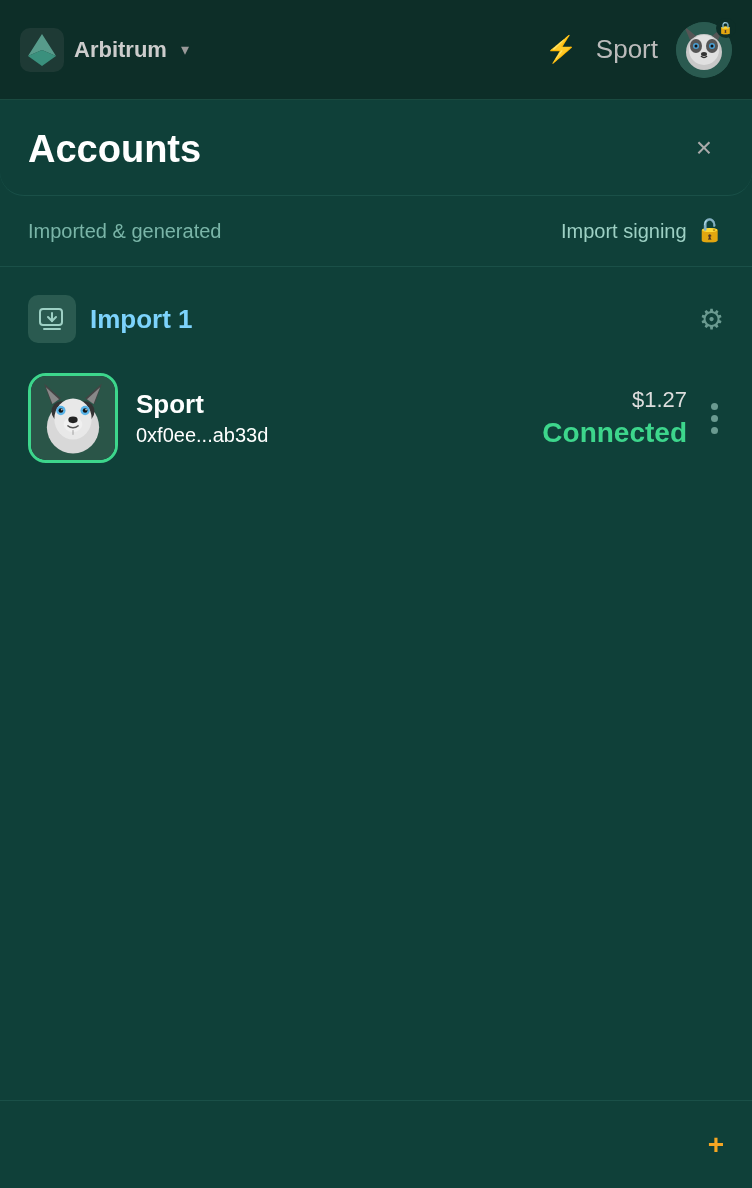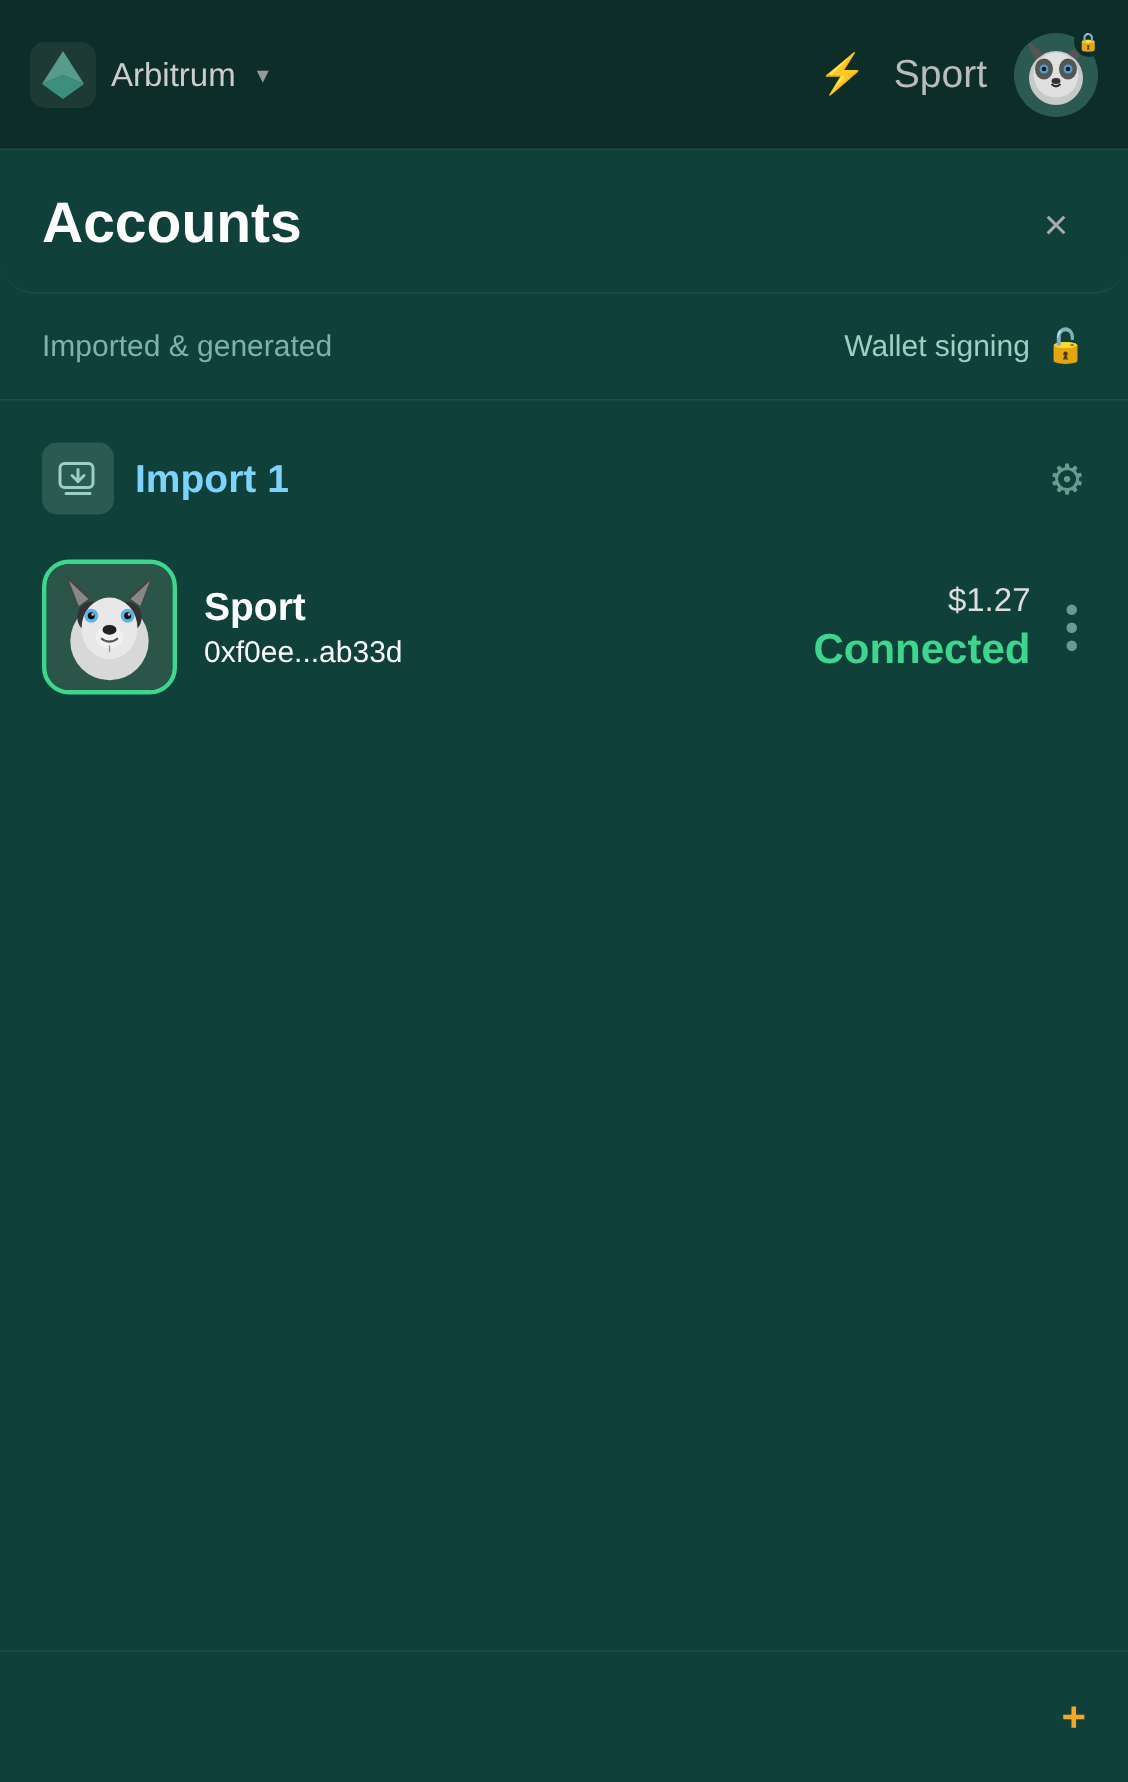--- a/index.html
+++ b/index.html
@@ -28,21 +28,21 @@
       align-items: center;
       gap: 10px;
     }
     .arbitrum-logo {
       width: 44px;
       height: 44px;
     }
     .nav-network-label {
       font-size: 22px;
       color: #ccc;
-      font-weight: 400;
+      font-weight: 700;
     }
     .chevron-icon {
       font-size: 16px;
       color: #999;
       margin-left: 4px;
     }
     .nav-right {
       display: flex;
       align-items: center;
       gap: 18px;
@@ -87,21 +87,21 @@
     }
 
     
     .accounts-panel {
       background: #0f4039;
       min-height: calc(100% - 100px);
       position: relative;
     }
     .accounts-header {
       display: flex;
-      align-items: center;
+      align-items: flex-start;
       justify-content: space-between;
       padding: 28px 28px 24px 28px;
       border-bottom: 1px solid #1a5048;
       border-radius: 24px;
     }
     .accounts-title {
       font-size: 38px;
       font-weight: 700;
       color: #fff;
     }
@@ -328,21 +328,21 @@
 <div class="accounts-panel">
 
   <div class="accounts-header">
     <span class="accounts-title">Accounts</span>
     <div class="close-icon">×</div>
   </div>
 
   <div class="filter-bar">
     <span class="filter-label">Imported &amp; generated</span>
     <div class="unlock-signing">
-      <span>Wallet signing</span>
+      <span>Import signing</span>
       <span class="unlock-icon">🔓</span>
     </div>
   </div>
 
   <div class="import-group">
     <div class="import-group-header">
       <div class="import-group-left">
         <div class="import-icon-box">
           <svg width="28" height="28" viewBox="0 0 28 28">
             <rect x="2" y="4" width="22" height="16" rx="3" stroke="#9dd0c4" stroke-width="2" fill="none"></rect>

